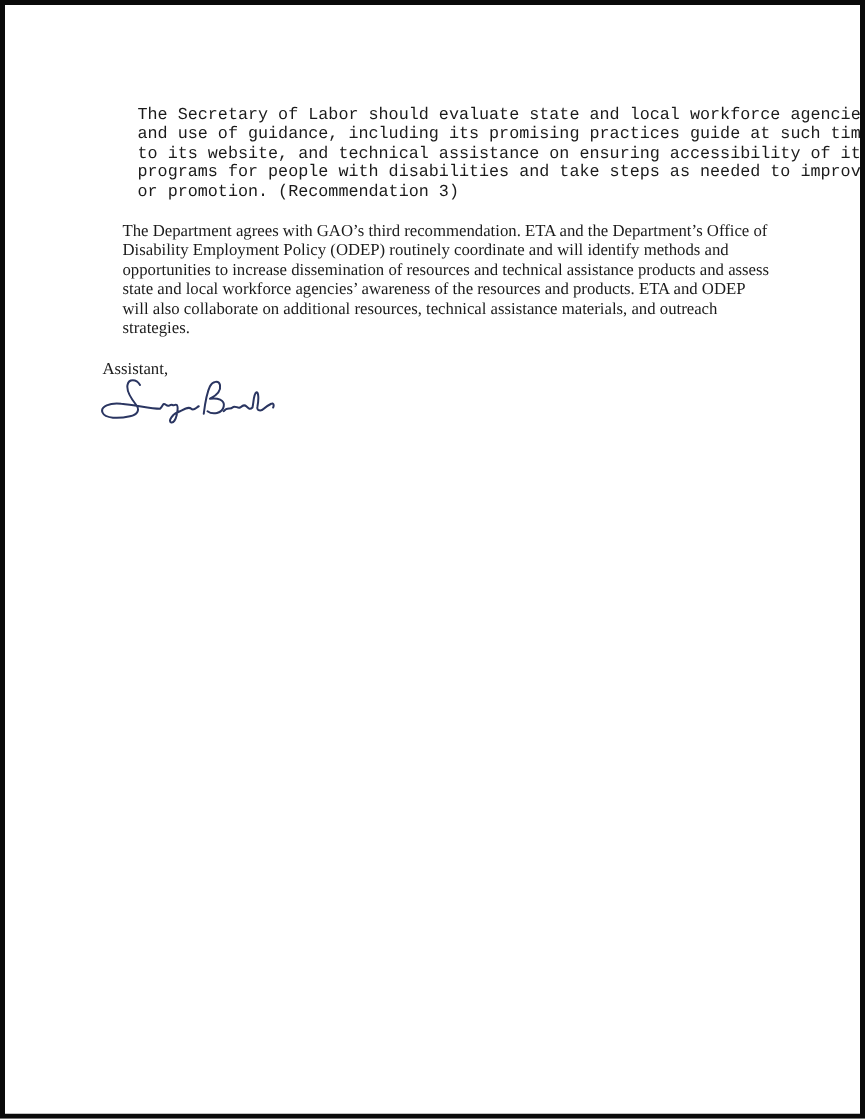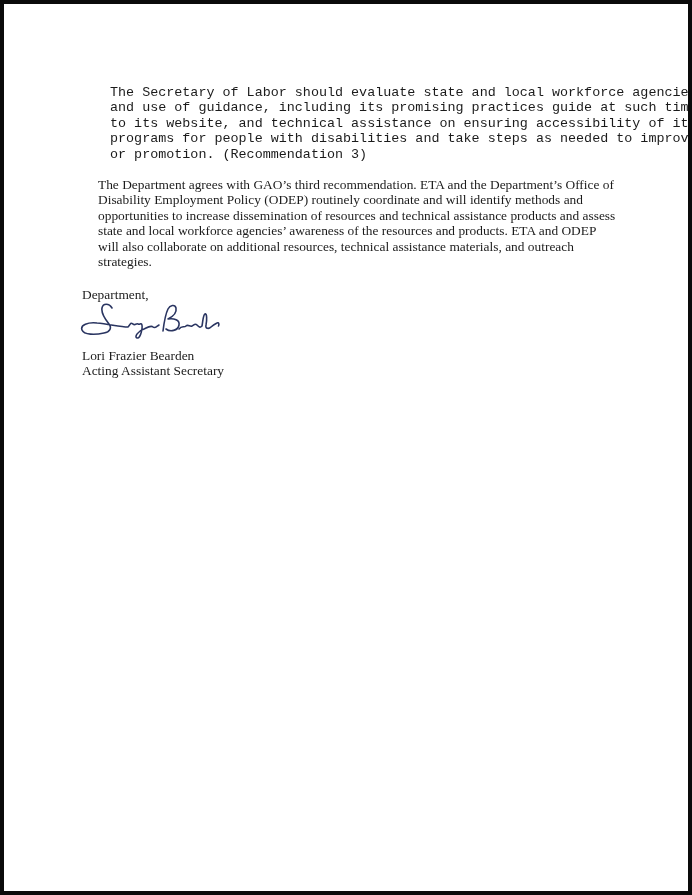--- a/index.html
+++ b/index.html
@@ -65,21 +65,21 @@
 programs for people with disabilities and take steps as needed to improve dissemination
 or promotion. (Recommendation 3)</div>
 
   <div class="para">The Department agrees with GAO’s third recommendation. ETA and the Department’s Office of
 Disability Employment Policy (ODEP) routinely coordinate and will identify methods and
 opportunities to increase dissemination of resources and technical assistance products and assess
 state and local workforce agencies’ awareness of the resources and products. ETA and ODEP
 will also collaborate on additional resources, technical assistance materials, and outreach
 strategies.</div>
 
-  <div class="closing">Department,</div>
+  <div class="closing">Assistant,</div>
 
   <div class="signature">
     <svg width="142" height="44" viewBox="0 0 284 88" xmlns="http://www.w3.org/2000/svg">
       <g fill="none" stroke="#2a3561" stroke-width="3.2" stroke-linecap="round" stroke-linejoin="round">
 
         <path d="M 64 12
                  C 58 2, 46 2, 44 12
                  C 42 22, 50 34, 58 44
                  C 64 52, 60 60, 48 62
                  C 30 66, 8 66, 4 56
@@ -107,18 +107,14 @@
                  C 238 50, 240 52, 244 48
                  C 246 38, 246 26, 250 24
                  C 254 22, 254 36, 252 46
                  C 250 54, 258 54, 262 50
                  C 266 46, 270 44, 274 42
                  C 277 40, 279 44, 277 48"></path>
       </g>
     </svg>
   </div>
 
-  <div class="signer">
-    <div>Lori Frazier Bearden</div>
-    <div>Acting Assistant Secretary</div>
-  </div>
 
 </div>
 
 </body></html>

